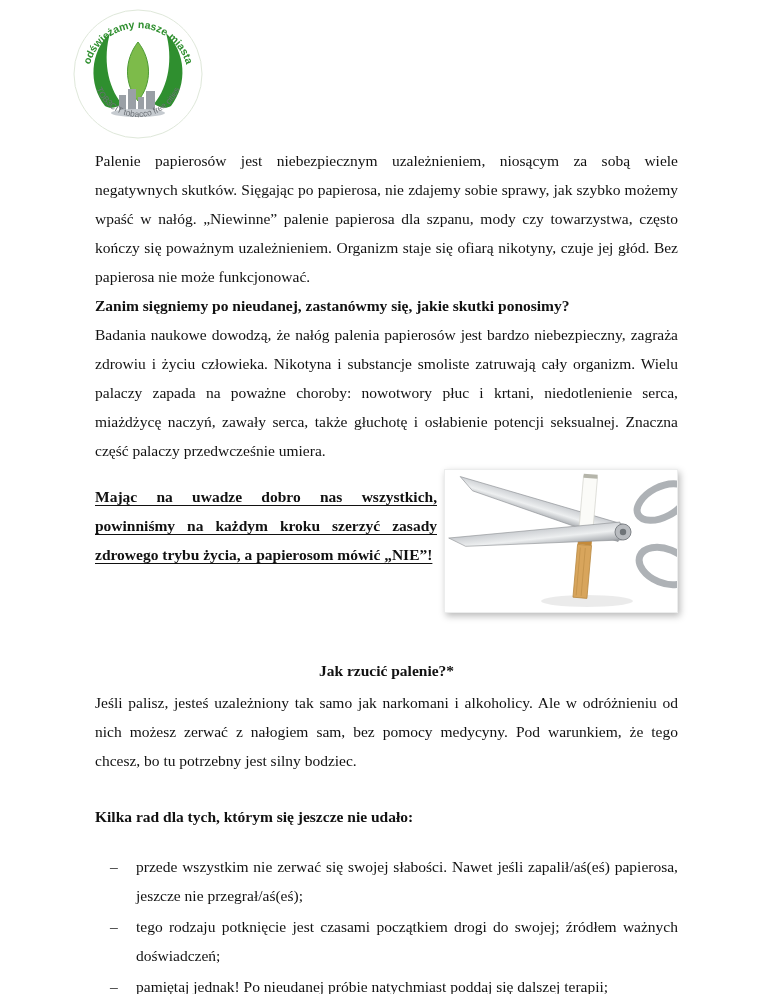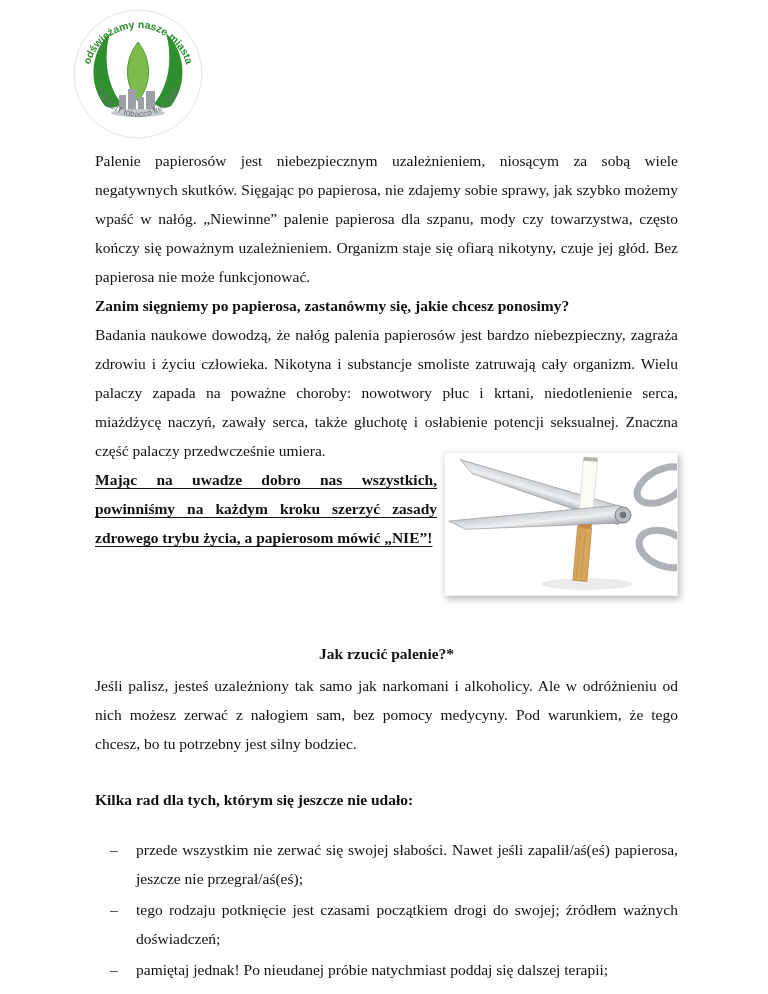--- a/index.html
+++ b/index.html
@@ -20,21 +20,21 @@
   }
   .doc-title {
     position:absolute; left:363px; top:62px;
     font-size:18px; font-weight:bold; white-space:nowrap;
   }
   
   .content { padding:0 90px 0 95px; font-size:15.5px; line-height:29px; }
   .par { margin:0; text-align:justify; }
   .p-intro { }
   .bold-head { font-size:15.5px; font-weight:bold; margin:0; line-height:29px; }
-  .row { display:flex; align-items:flex-start; }
+  .row { display:flex; margin-top:17px; align-items:flex-start; }
   .callout {
     width:342px; flex:none;
     font-weight:bold; text-align:justify;
     text-decoration:underline; text-underline-offset:3px;
   }
   .photo {
     width:232px; height:142px; flex:none;
     margin-left:auto; position:relative; top:-13px;
     background:#fff;
     box-shadow:2px 3px 7px rgba(0,0,0,0.28);
@@ -80,21 +80,21 @@
         <textPath href="#arcBot" startOffset="50%" text-anchor="middle">TOB3CIT tobacco free cities</textPath>
       </text>
     </svg>
 
   </div>
 
   <div class="content">
 
     <p class="par p-intro">Palenie papierosów jest niebezpiecznym uzależnieniem, niosącym za sobą wiele negatywnych skutków. Sięgając po papierosa, nie zdajemy sobie sprawy, jak szybko możemy wpaść w nałóg. „Niewinne” palenie papierosa dla szpanu, mody czy towarzystwa, często kończy się poważnym uzależnieniem. Organizm staje się ofiarą nikotyny, czuje jej głód. Bez papierosa nie może funkcjonować.</p>
 
-    <h2 class="bold-head">Zanim sięgniemy po papierosa, zastanówmy się, jakie chcesz ponosimy?</h2>
+    <h2 class="bold-head">Zanim sięgniemy po nieudanej, zastanówmy się, jakie skutki ponosimy?</h2>
     <p class="par">Badania naukowe dowodzą, że nałóg palenia papierosów jest bardzo niebezpieczny, zagraża zdrowiu i życiu człowieka. Nikotyna i substancje smoliste zatruwają cały organizm. Wielu palaczy zapada na poważne choroby: nowotwory płuc i krtani, niedotlenienie serca, miażdżycę naczyń, zawały serca, także głuchotę i osłabienie potencji seksualnej. Znaczna część palaczy przedwcześnie umiera.</p>
 
     <div class="row">
       <div class="callout">Mając na uwadze dobro nas wszystkich, powinniśmy na każdym kroku szerzyć zasady zdrowego trybu życia, a papierosom mówić „NIE”!</div>
 
       <div class="photo">
         <svg viewBox="0 0 232 142" width="232" height="142" aria-hidden="true">
           <defs>
             <linearGradient id="blade" x1="0" y1="0" x2="0" y2="1">
               <stop offset="0" stop-color="#c9ccd0"></stop>

